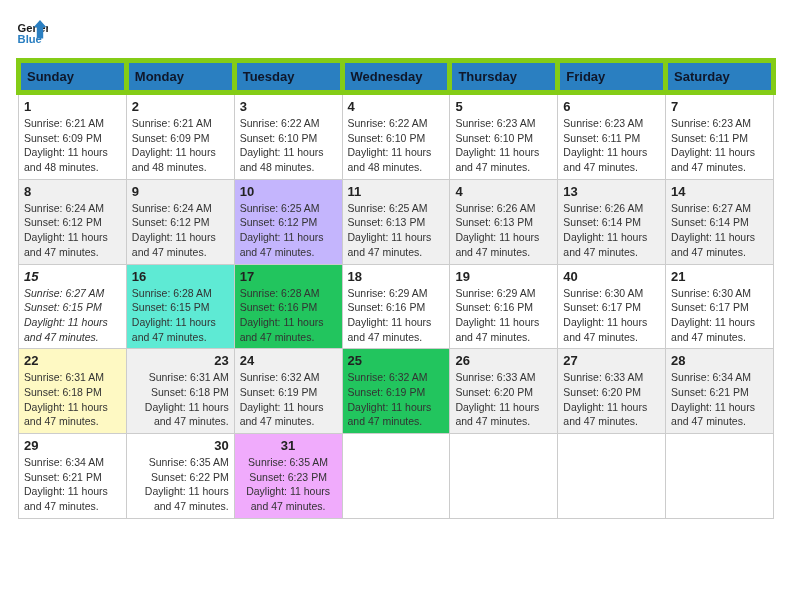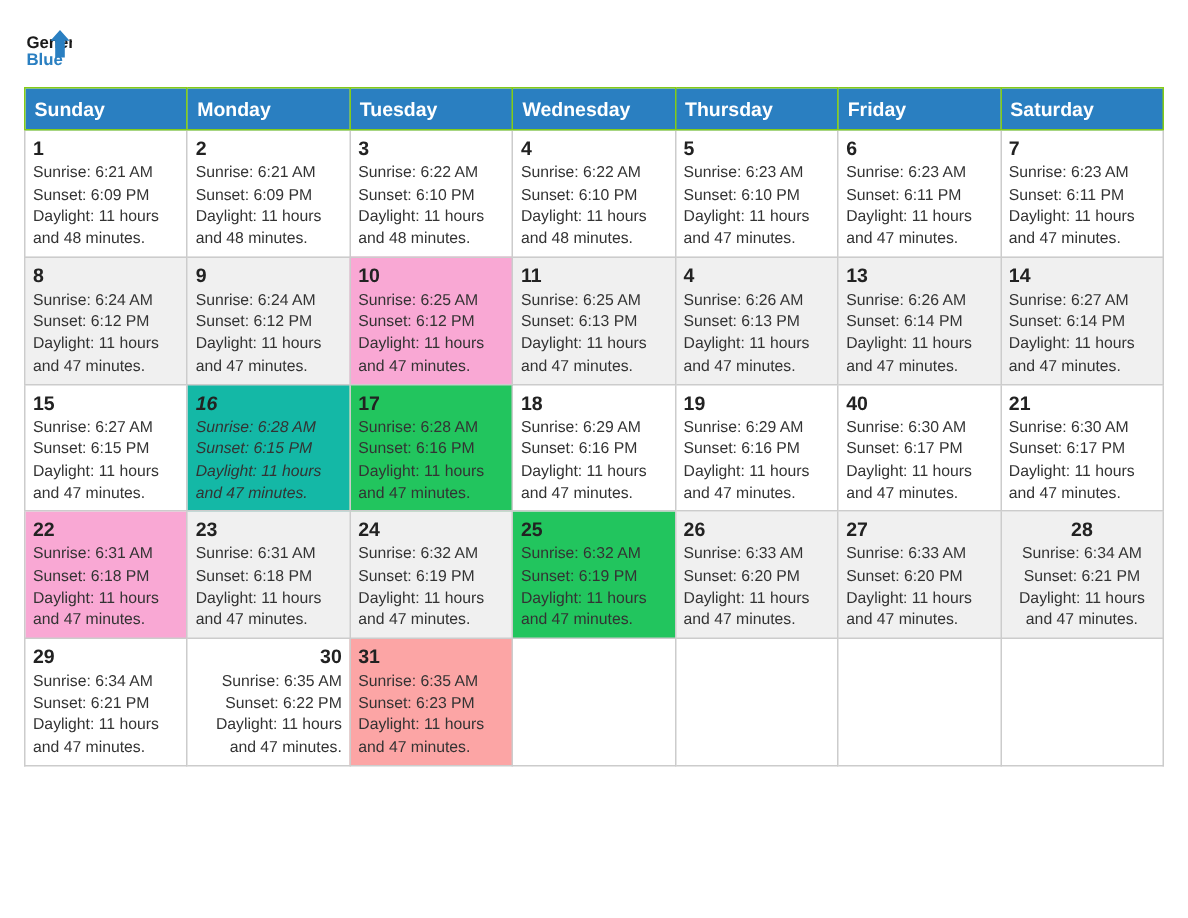--- a/index.html
+++ b/index.html
@@ -37,26 +37,26 @@
       font-size: 14px;
       color: #555;
     }
     .calendar {
       width: 100%;
       border-collapse: collapse;
       font-size: 11px;
     }
     .calendar th {
       background-color: #2a7fc1;
-      color: #ffffff;
+      color: #0f172a;
       text-align: left;
       padding: 6px 6px;
       font-size: 13px;
       font-weight: bold;
-      border: 1px solid #84cc16;
+      border: 5px solid #84cc16;
     }
     .calendar td {
       border: 1px solid #ccc;
       vertical-align: top;
       padding: 4px 5px;
       width: 108px;
       height: 80px;
       background: #fff;
     }
     .calendar tr:nth-child(even) td {
@@ -167,21 +167,21 @@
 Daylight: 11 hours
 and 47 minutes.</div>
         </td>
         <td style="background: rgb(240, 240, 240);">
           <span class="day-num">9</span>
           <div class="day-info" style="white-space: pre-line;">Sunrise: 6:24 AM
 Sunset: 6:12 PM
 Daylight: 11 hours
 and 47 minutes.</div>
         </td>
-        <td style="background: #f9a8d4;">
+        <td style="background: #c4b5fd;">
           <span class="day-num">10</span>
           <div class="day-info" style="white-space: pre-line;">Sunrise: 6:25 AM
 Sunset: 6:12 PM
 Daylight: 11 hours
 and 47 minutes.</div>
         </td>
         <td style="background: rgb(240, 240, 240);">
           <span class="day-num">11</span>
           <div class="day-info" style="white-space: pre-line;">Sunrise: 6:25 AM
 Sunset: 6:13 PM
@@ -204,28 +204,28 @@
         </td>
         <td style="background: rgb(240, 240, 240);">
           <span class="day-num">14</span>
           <div class="day-info" style="white-space: pre-line;">Sunrise: 6:27 AM
 Sunset: 6:14 PM
 Daylight: 11 hours
 and 47 minutes.</div>
         </td>
       </tr>
       <tr>
-        <td style="background: rgb(255, 255, 255);">
+        <td style="background: rgb(255, 255, 255); font-style: italic;">
           <span class="day-num">15</span>
           <div class="day-info" style="white-space: pre-line;">Sunrise: 6:27 AM
 Sunset: 6:15 PM
 Daylight: 11 hours
 and 47 minutes.</div>
         </td>
-        <td style="background: #14b8a6; font-style: italic;">
+        <td style="background: #5eead4;">
           <span class="day-num">16</span>
           <div class="day-info" style="white-space: pre-line;">Sunrise: 6:28 AM
 Sunset: 6:15 PM
 Daylight: 11 hours
 and 47 minutes.</div>
         </td>
         <td style="background: #22c55e;">
           <span class="day-num">17</span>
           <div class="day-info" style="white-space: pre-line;">Sunrise: 6:28 AM
 Sunset: 6:16 PM
@@ -255,28 +255,28 @@
         </td>
         <td style="background: rgb(255, 255, 255); border-radius: 27px;">
           <span class="day-num">21</span>
           <div class="day-info" style="white-space: pre-line;">Sunrise: 6:30 AM
 Sunset: 6:17 PM
 Daylight: 11 hours
 and 47 minutes.</div>
         </td>
       </tr>
       <tr>
-        <td style="background: #f9a8d4;">
+        <td style="background: #fef9c3;">
           <span class="day-num">22</span>
           <div class="day-info" style="white-space: pre-line;">Sunrise: 6:31 AM
 Sunset: 6:18 PM
 Daylight: 11 hours
 and 47 minutes.</div>
         </td>
-        <td style="background: rgb(240, 240, 240);">
+        <td style="background: rgb(240, 240, 240); text-align: right;">
           <span class="day-num">23</span>
           <div class="day-info" style="white-space: pre-line;">Sunrise: 6:31 AM
 Sunset: 6:18 PM
 Daylight: 11 hours
 and 47 minutes.</div>
         </td>
         <td style="background: rgb(240, 240, 240);">
           <span class="day-num">24</span>
           <div class="day-info" style="white-space: pre-line;">Sunrise: 6:32 AM
 Sunset: 6:19 PM
@@ -297,21 +297,21 @@
 Daylight: 11 hours
 and 47 minutes.</div>
         </td>
         <td style="background: rgb(240, 240, 240);">
           <span class="day-num">27</span>
           <div class="day-info" style="white-space: pre-line;">Sunrise: 6:33 AM
 Sunset: 6:20 PM
 Daylight: 11 hours
 and 47 minutes.</div>
         </td>
-        <td style="background: rgb(240, 240, 240); text-align: center;">
+        <td style="background: rgb(240, 240, 240);">
           <span class="day-num">28</span>
           <div class="day-info" style="white-space: pre-line;">Sunrise: 6:34 AM
 Sunset: 6:21 PM
 Daylight: 11 hours
 and 47 minutes.</div>
         </td>
       </tr>
       <tr>
         <td style="background: rgb(255, 255, 255);">
           <span class="day-num">29</span>
@@ -320,21 +320,21 @@
 Daylight: 11 hours
 and 47 minutes.</div>
         </td>
         <td style="background: rgb(255, 255, 255); text-align: right;">
           <span class="day-num">30</span>
           <div class="day-info" style="white-space: pre-line;">Sunrise: 6:35 AM
 Sunset: 6:22 PM
 Daylight: 11 hours
 and 47 minutes.</div>
         </td>
-        <td style="background: #fca5a5;">
+        <td style="background: #f0abfc; text-align: center;">
           <span class="day-num">31</span>
           <div class="day-info" style="white-space: pre-line;">Sunrise: 6:35 AM
 Sunset: 6:23 PM
 Daylight: 11 hours
 and 47 minutes.</div>
         </td>
         <td class="empty-cell"></td>
         <td class="empty-cell"></td>
         <td class="empty-cell"></td>
         <td class="empty-cell"></td>

